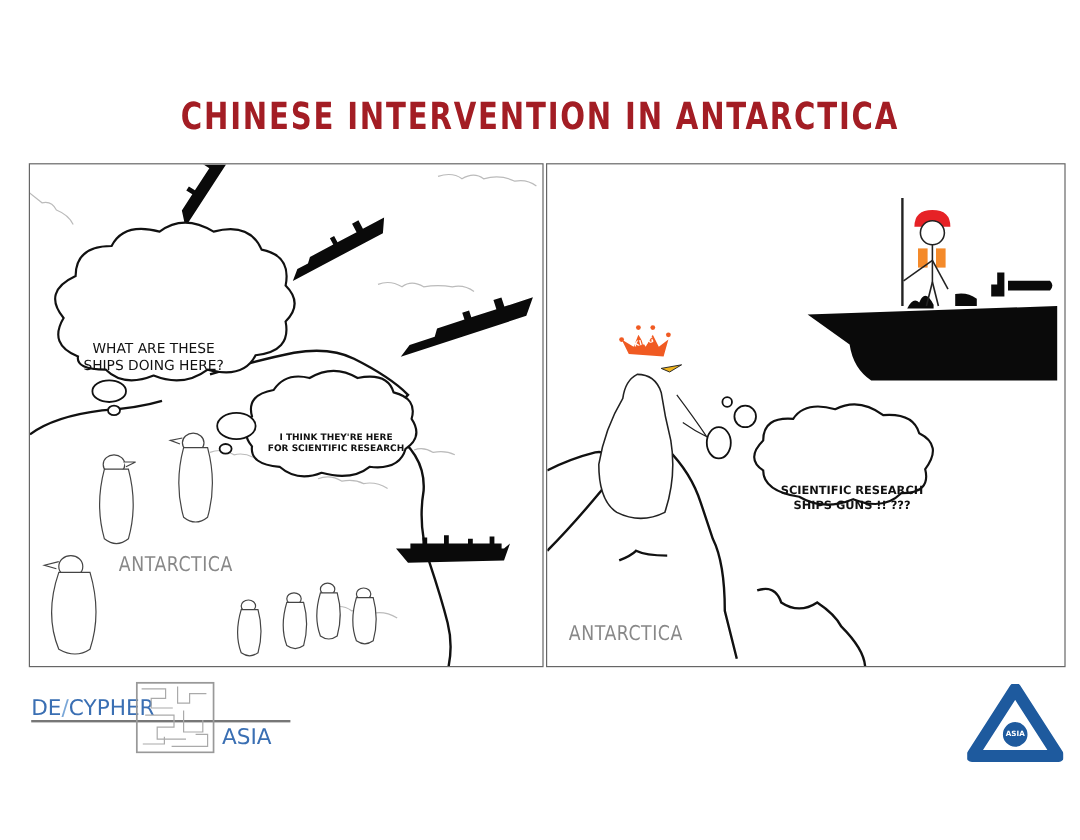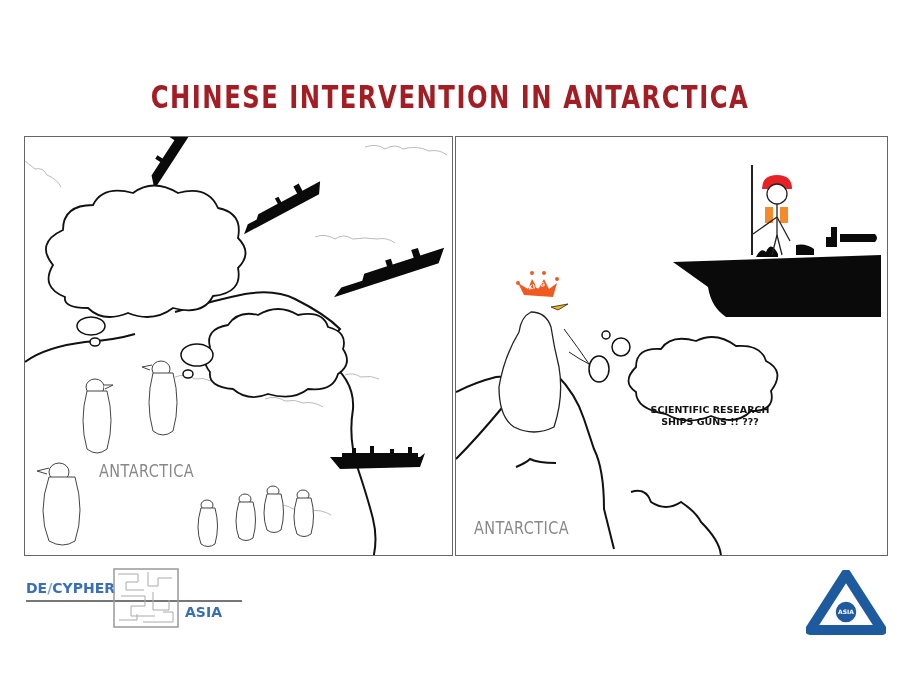--- a/index.html
+++ b/index.html
@@ -6,21 +6,21 @@
   body { width:900px; height:700px; position:relative; overflow:hidden; font-family:"DejaVu Sans", sans-serif; }
   .title { position:absolute; left:0; top:82px; width:900px; text-align:center; color:#a31d24;
            font-family:"DejaVu Sans Condensed","DejaVu Sans", sans-serif; font-weight:bold; font-size:27px; letter-spacing:1.5px; transform:scaleY(1.15); }
   .panel { position:absolute; border:1.5px solid #666; background:#fff; overflow:hidden; }
   #panel-left { left:24px; top:136px; width:427px; height:418px; }
   #panel-right { left:455px; top:136px; width:431px; height:418px; }
   .panel svg { position:absolute; left:0; top:0; }
   .bubble-text { position:absolute; text-align:center; color:#111; font-family:"DejaVu Sans", sans-serif; line-height:1.25; }
   .land-label { position:absolute; color:#888; font-family:"DejaVu Sans", sans-serif; font-size:17px; letter-spacing:0.5px; transform:scaleX(0.85); transform-origin:left; }
   .logo-left { position:absolute; left:26px; top:568px; width:220px; height:60px; }
-  .logo-text { position:absolute; font-family:"DejaVu Sans", sans-serif; font-size:14px; color:#3a6fb3;font-weight:bold; }
+  .logo-text { position:absolute; font-family:"DejaVu Sans", sans-serif; font-size:18px; color:#3a6fb3; }
   .logo-right { position:absolute; left:806px; top:570px; width:80px; height:66px; }
 </style>
 </head>
 <body>
 
 <div class="title">CHINESE INTERVENTION IN ANTARCTICA</div>
 
 <div class="panel" id="panel-left">
   <svg width="427" height="418" viewBox="0 0 427 418">
 
@@ -78,20 +78,28 @@
       <g transform="translate(236 348)">
           <ellipse cx="12" cy="6" rx="6" ry="5"></ellipse>
           <path d="M6 9 q-6 20 0 36 q7 5 14 0 q5 -18 0 -36 Z"></path>
         </g>
       <g transform="translate(266 352)">
           <ellipse cx="12" cy="6" rx="6" ry="5"></ellipse>
           <path d="M6 9 q-6 20 0 36 q7 5 14 0 q5 -18 0 -36 Z"></path>
         </g>
     </g>
   </svg>
+  <div class="bubble-text" style="left:18px;top:146px;width:170px;font-size:11.5px;">
+    <div>WHAT ARE THESE</div>
+    <div>SHIPS DOING HERE?</div>
+  </div>
+  <div class="bubble-text" style="left:180px;top:223px;width:150px;font-size:7.5px;font-weight:bold;">
+    <div>I THINK THEY'RE HERE</div>
+    <div>FOR SCIENTIFIC RESEARCH</div>
+  </div>
   <div class="land-label" style="left:74px;top:324px;">ANTARCTICA</div>
 </div>
 
 <div class="panel" id="panel-right">
   <svg width="431" height="418" viewBox="0 0 431 418">
 
     <path d="M217 125 L425 118 L425 180 L270 180 Q255 170 252 150 Z M370 100 l10 0 l0 10 l-10 0 Z M375 90 l6 0 l0 20 l-6 0 Z M384 97 l35 0 q4 4 0 8 l-35 0 Z M340 118 l0 -10 q10 -2 18 4 l0 6 Z" fill="#0a0a0a"></path>
     <path d="M300 120 q5 -10 10 -5 q5 -12 12 2 L322 120 Z" fill="#0a0a0a"></path>
 
     <g>

